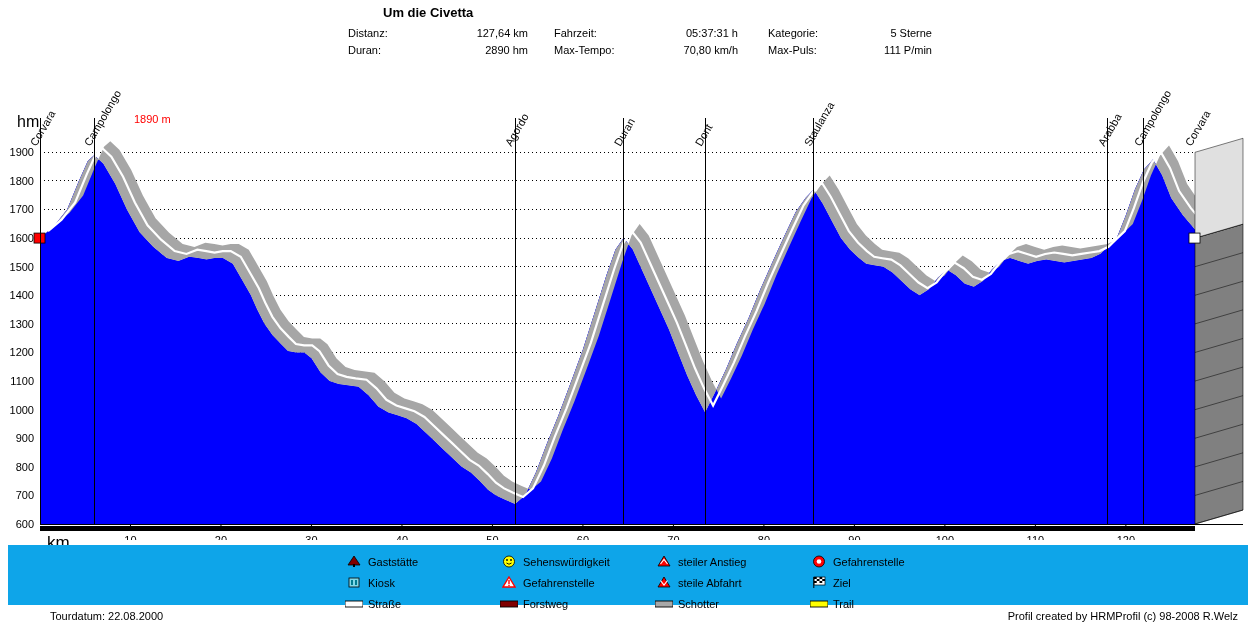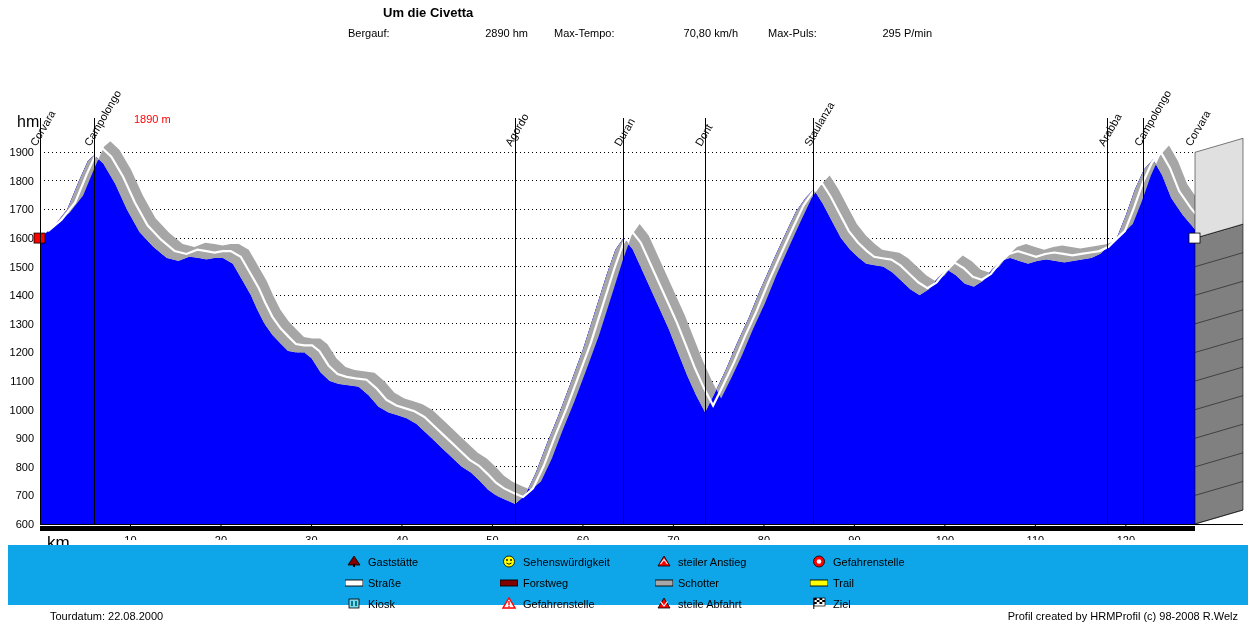--- a/index.html
+++ b/index.html
@@ -134,27 +134,35 @@
 </head>
 <body>
 
 <div id="stage">
 
   <div class="title">Um die Civetta</div>
 
   <div class="stats">
     <table>
       <tbody>
+          <tr>
+        <td class="lbl-col">Distanz:</td>
+        <td class="val-col">127,64 km</td>
+        <td class="lbl-col2">Fahrzeit:</td>
+        <td class="val-col2">05:37:31 h</td>
+        <td class="lbl-col3">Kategorie:</td>
+        <td class="val-col3">5 Sterne</td>
+      </tr>
       <tr>
-        <td class="lbl-col">Bergauf:</td>
+        <td class="lbl-col">Duran:</td>
         <td class="val-col">2890 hm</td>
         <td class="lbl-col2">Max-Tempo:</td>
         <td class="val-col2">70,80 km/h</td>
         <td class="lbl-col3">Max-Puls:</td>
-        <td class="val-col3">295 P/min</td>
+        <td class="val-col3">111 P/min</td>
       </tr>
     </tbody>
       </table>
   </div>
 
   <div class="unit-hm">hm</div>
   <div class="unit-km">km</div>
   <div class="peak-label">1890 m</div>
 
   <div id="plot-wrap">
@@ -310,54 +318,20 @@
                 <circle cx="7" cy="6.5" r="5.5" fill="#ff0000" stroke="#000" stroke-width="0.8"></circle>
                 <circle cx="7" cy="6.5" r="2.3" fill="#fff"></circle>
               </svg>
             </span>
             <span class="txt">Gefahrenstelle</span>
           </div>
         </div>
         <div class="legend-row">
           <div class="legend-cell">
             <span class="sym">
-              <svg width="18" height="10">
-                <rect x="0" y="2" width="18" height="6" fill="#ffffff" stroke="#000" stroke-width="0.9"></rect>
-              </svg>
-            </span>
-            <span class="txt">Straße</span>
-          </div>
-          <div class="legend-cell">
-            <span class="sym">
-              <svg width="18" height="10">
-                <rect x="0" y="2" width="18" height="6" fill="#800000" stroke="#000" stroke-width="0.9"></rect>
-              </svg>
-            </span>
-            <span class="txt">Forstweg</span>
-          </div>
-          <div class="legend-cell">
-            <span class="sym">
-              <svg width="18" height="10">
-                <rect x="0" y="2" width="18" height="6" fill="#a8a8a8" stroke="#000" stroke-width="0.9"></rect>
-              </svg>
-            </span>
-            <span class="txt">Schotter</span>
-          </div>
-          <div class="legend-cell">
-            <span class="sym">
-              <svg width="18" height="10">
-                <rect x="0" y="2" width="18" height="6" fill="#ffff00" stroke="#000" stroke-width="0.9"></rect>
-              </svg>
-            </span>
-            <span class="txt">Trail</span>
-          </div>
-        </div>
-        <div class="legend-row">
-          <div class="legend-cell">
-            <span class="sym">
               <svg width="14" height="13">
                 <rect x="2" y="2" width="10" height="9" fill="#7fd8e8" stroke="#000" stroke-width="0.8"></rect>
                 <rect x="4" y="4" width="2" height="5" fill="#007b91"></rect>
                 <rect x="8" y="4" width="2" height="5" fill="#007b91"></rect>
               </svg>
             </span>
             <span class="txt">Kiosk</span>
           </div>
           <div class="legend-cell">
             <span class="sym">
@@ -387,19 +361,53 @@
                 <rect x="4.75" y="3" width="2.75" height="2" fill="#000"></rect>
                 <rect x="10.25" y="3" width="2.75" height="2" fill="#000"></rect>
                 <rect x="2" y="5" width="2.75" height="2" fill="#000"></rect>
                 <rect x="7.5" y="5" width="2.75" height="2" fill="#000"></rect>
                 <rect x="1.3" y="1" width="1" height="11" fill="#000"></rect>
               </svg>
             </span>
             <span class="txt">Ziel</span>
           </div>
         </div>
+        <div class="legend-row">
+          <div class="legend-cell">
+            <span class="sym">
+              <svg width="18" height="10">
+                <rect x="0" y="2" width="18" height="6" fill="#ffffff" stroke="#000" stroke-width="0.9"></rect>
+              </svg>
+            </span>
+            <span class="txt">Straße</span>
+          </div>
+          <div class="legend-cell">
+            <span class="sym">
+              <svg width="18" height="10">
+                <rect x="0" y="2" width="18" height="6" fill="#800000" stroke="#000" stroke-width="0.9"></rect>
+              </svg>
+            </span>
+            <span class="txt">Forstweg</span>
+          </div>
+          <div class="legend-cell">
+            <span class="sym">
+              <svg width="18" height="10">
+                <rect x="0" y="2" width="18" height="6" fill="#a8a8a8" stroke="#000" stroke-width="0.9"></rect>
+              </svg>
+            </span>
+            <span class="txt">Schotter</span>
+          </div>
+          <div class="legend-cell">
+            <span class="sym">
+              <svg width="18" height="10">
+                <rect x="0" y="2" width="18" height="6" fill="#ffff00" stroke="#000" stroke-width="0.9"></rect>
+              </svg>
+            </span>
+            <span class="txt">Trail</span>
+          </div>
+        </div>
       </div>
   </div>
 
   <div class="footer-left">Tourdatum: 22.08.2000</div>
   <div class="footer-right">Profil created by HRMProfil (c) 98-2008 R.Welz</div>
 
 </div>
 
 </body></html>

